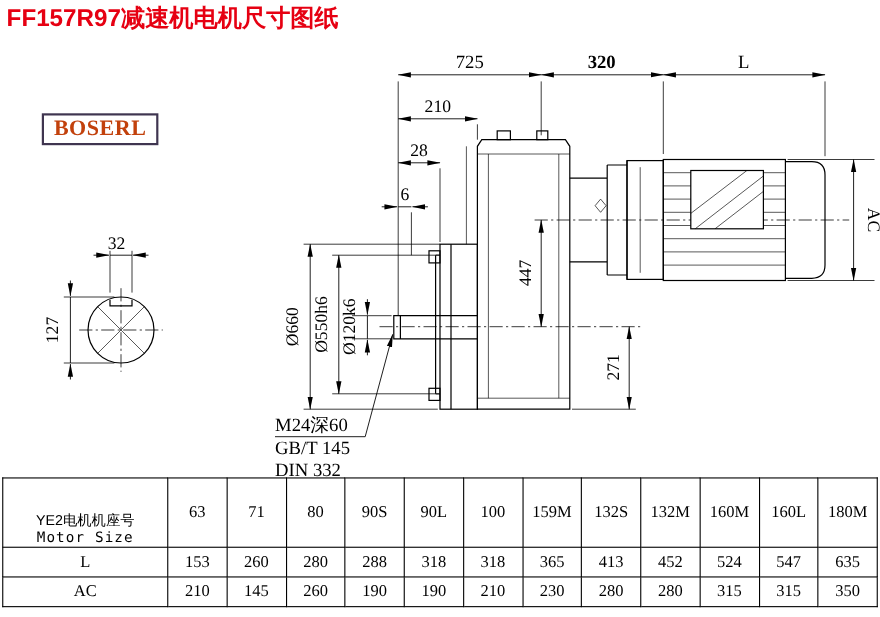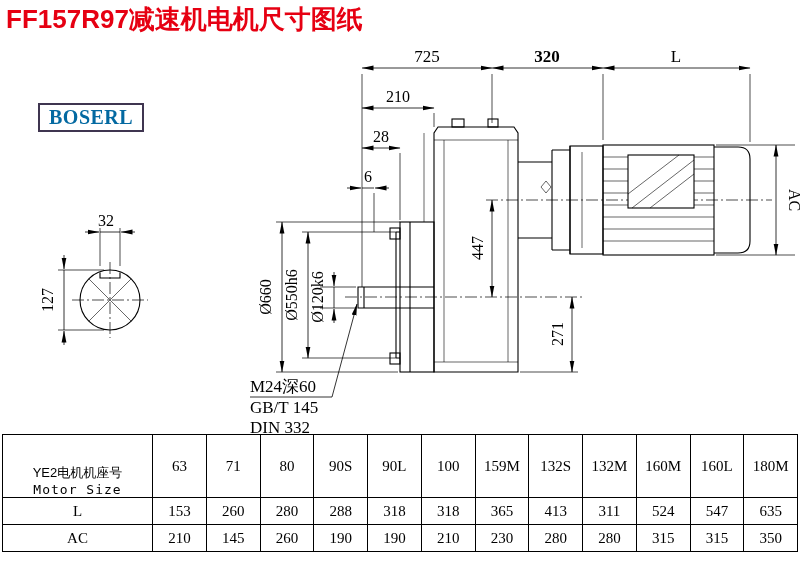--- a/index.html
+++ b/index.html
@@ -1,21 +1,21 @@
 <!DOCTYPE html>
 <html><head>
 <meta charset="utf-8">
 <style>
   html,body{margin:0;padding:0;background:#fff;}
   body{width:800px;height:561px;position:relative;overflow:hidden;
        font-family:"Liberation Sans",sans-serif;}
-  .title{position:absolute;left:6px;top:2px;margin:0;font-size:26px;font-weight:700;
+  .title{position:absolute;left:6px;top:2px;margin:0;font-size:22px;font-weight:700;
          color:#e60012;font-family:"Liberation Sans",sans-serif;white-space:nowrap;}
   .brand{position:absolute;left:38px;top:103px;border:2px solid #3f3550;padding:1px 9px;background:#fff;}
-  .brand span{color:#0369a1;font:700 20px "Liberation Serif",serif;letter-spacing:.5px;}
+  .brand span{color:#c2410c;font:700 20px "Liberation Serif",serif;letter-spacing:.5px;}
   svg.drawing{position:absolute;left:0;top:0;}
   
   .ln{fill:none;stroke:#000;stroke-width:1.1;}
   .thin{fill:none;stroke:#000;stroke-width:.6;}
   .cl{fill:none;stroke:#000;stroke-width:.7;stroke-dasharray:12 3 2 3;}
   .dl{fill:none;stroke:#000;stroke-width:.8;}
   .ext{fill:none;stroke:#000;stroke-width:.7;}
   text.dim{font:16px "Liberation Serif",serif;fill:#000;}
   text.dim.big{font-size:17px;}
   text.bold{font-weight:700;}
@@ -175,21 +175,21 @@
     <tr class="drow">
       <th>L</th>
       <td>153</td>
       <td>260</td>
       <td>280</td>
       <td>288</td>
       <td>318</td>
       <td>318</td>
       <td>365</td>
       <td>413</td>
-      <td>311</td>
+      <td>452</td>
       <td>524</td>
       <td>547</td>
       <td>635</td>
     </tr>
     <tr class="drow">
       <th>AC</th>
       <td>210</td>
       <td>145</td>
       <td>260</td>
       <td>190</td>

